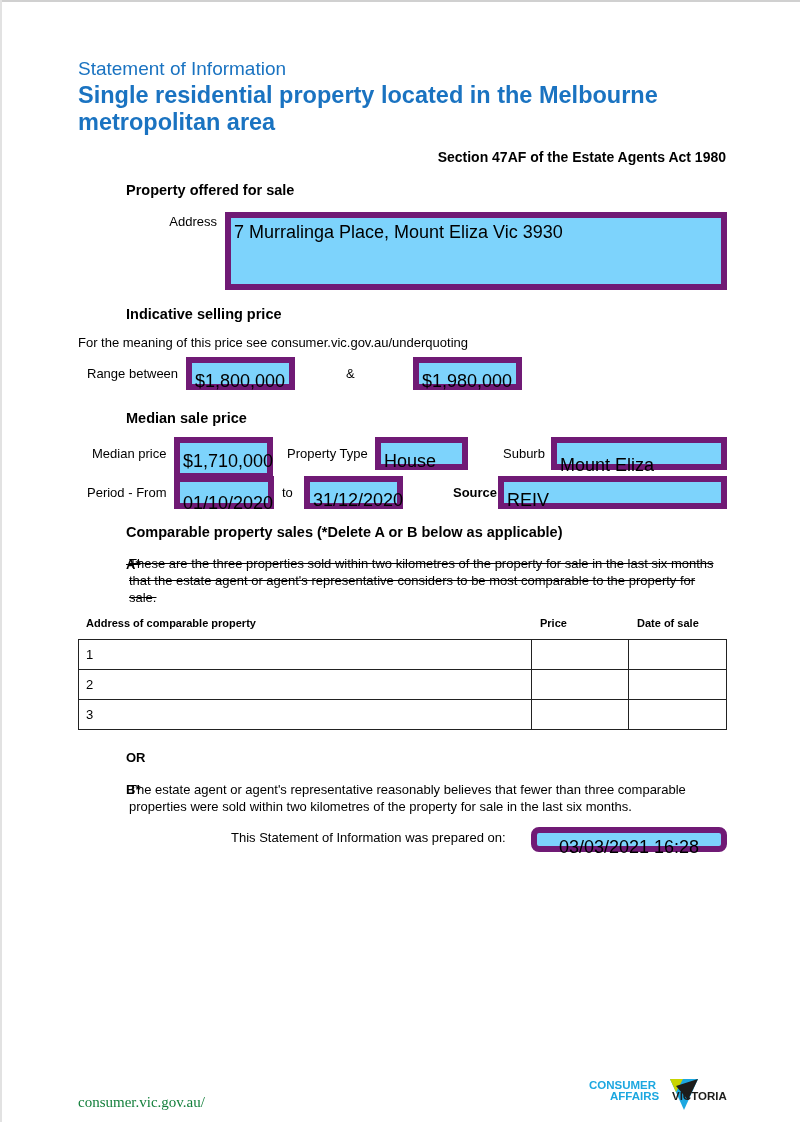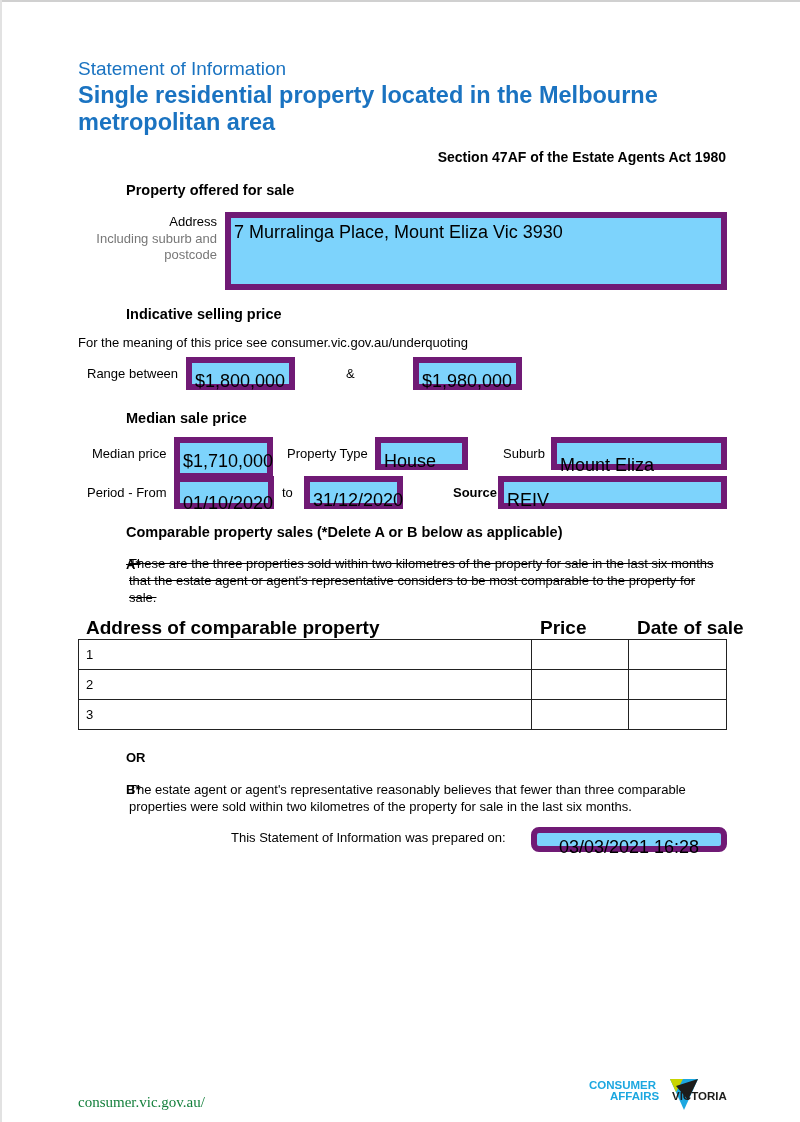--- a/index.html
+++ b/index.html
@@ -17,38 +17,37 @@
   .act { right: 74px; top: 149px; font-size: 14px; font-weight: bold; }
   .h2 { font-size: 14.5px; font-weight: bold; margin-left: 48px; }
   .lbl { font-size: 13px; }
   .box { position: absolute; border: 6px solid #701a75; box-sizing: border-box; font-size: 18px; padding: 4px 3px; background: #7dd3fc; }
   .addr-lbl { right: 583px; top: 214px; font-size: 13px; text-align: right; line-height: 16.5px; white-space: normal; width: 150px; }
   .addr-lbl .sub { color: #777; }
   .strike { text-decoration: line-through; }
   .para { font-size: 13px; line-height: 17px; white-space: normal; }
   table.comp { position: absolute; left: 78px; top: 639px; width: 649px; border-collapse: collapse; font-size: 13px; }
   table.comp td { border: 1.5px solid #222; height: 29px; padding: 0 7px; vertical-align: middle; }
-  .col-h { font-size: 19px; font-weight: bold; }
+  .col-h { font-size: 11px; font-weight: bold; }
   .footer-url { left: 78px; top: 1094px; font-family: "Liberation Serif", serif; font-size: 15px; color: #15803d; }
   .logo { position: absolute; left: 588px; top: 1074px; width: 140px; height: 40px; }
 </style>
 </head>
 <body>
 
 <div class="page-edge-top"></div>
 <div class="page-edge-left"></div>
 
 <div class="abs title-sub">Statement of Information</div>
 <div class="abs title-main">Single residential property located in the Melbourne metropolitan area</div>
 <div class="abs act">Section 47AF of the Estate Agents Act 1980</div>
 
 <div class="abs h2" style="left:78px; top:182px;">Property offered for sale</div>
 <div class="abs addr-lbl">
   <div>Address</div>
-  <div class="sub">Including suburb and postcode</div>
 </div>
 <div class="box" style="left:225px; top:212px; width:502px; height:78px;">7 Murralinga Place, Mount Eliza Vic 3930</div>
 
 <div class="abs h2" style="left:78px; top:306px;">Indicative selling price</div>
 <div class="abs lbl" style="left:78px; top:335px;">For the meaning of this price see consumer.vic.gov.au/underquoting</div>
 <div class="abs lbl" style="left:87px; top:366px;">Range between</div>
 <div class="box" style="left:186px; top:357px; width:109px; height:33px; padding-top:8px;">$1,800,000</div>
 <div class="abs lbl" style="left:346px; top:366px;">&amp;</div>
 <div class="box" style="left:413px; top:357px; width:109px; height:33px; padding-top:8px;">$1,980,000</div>
 

